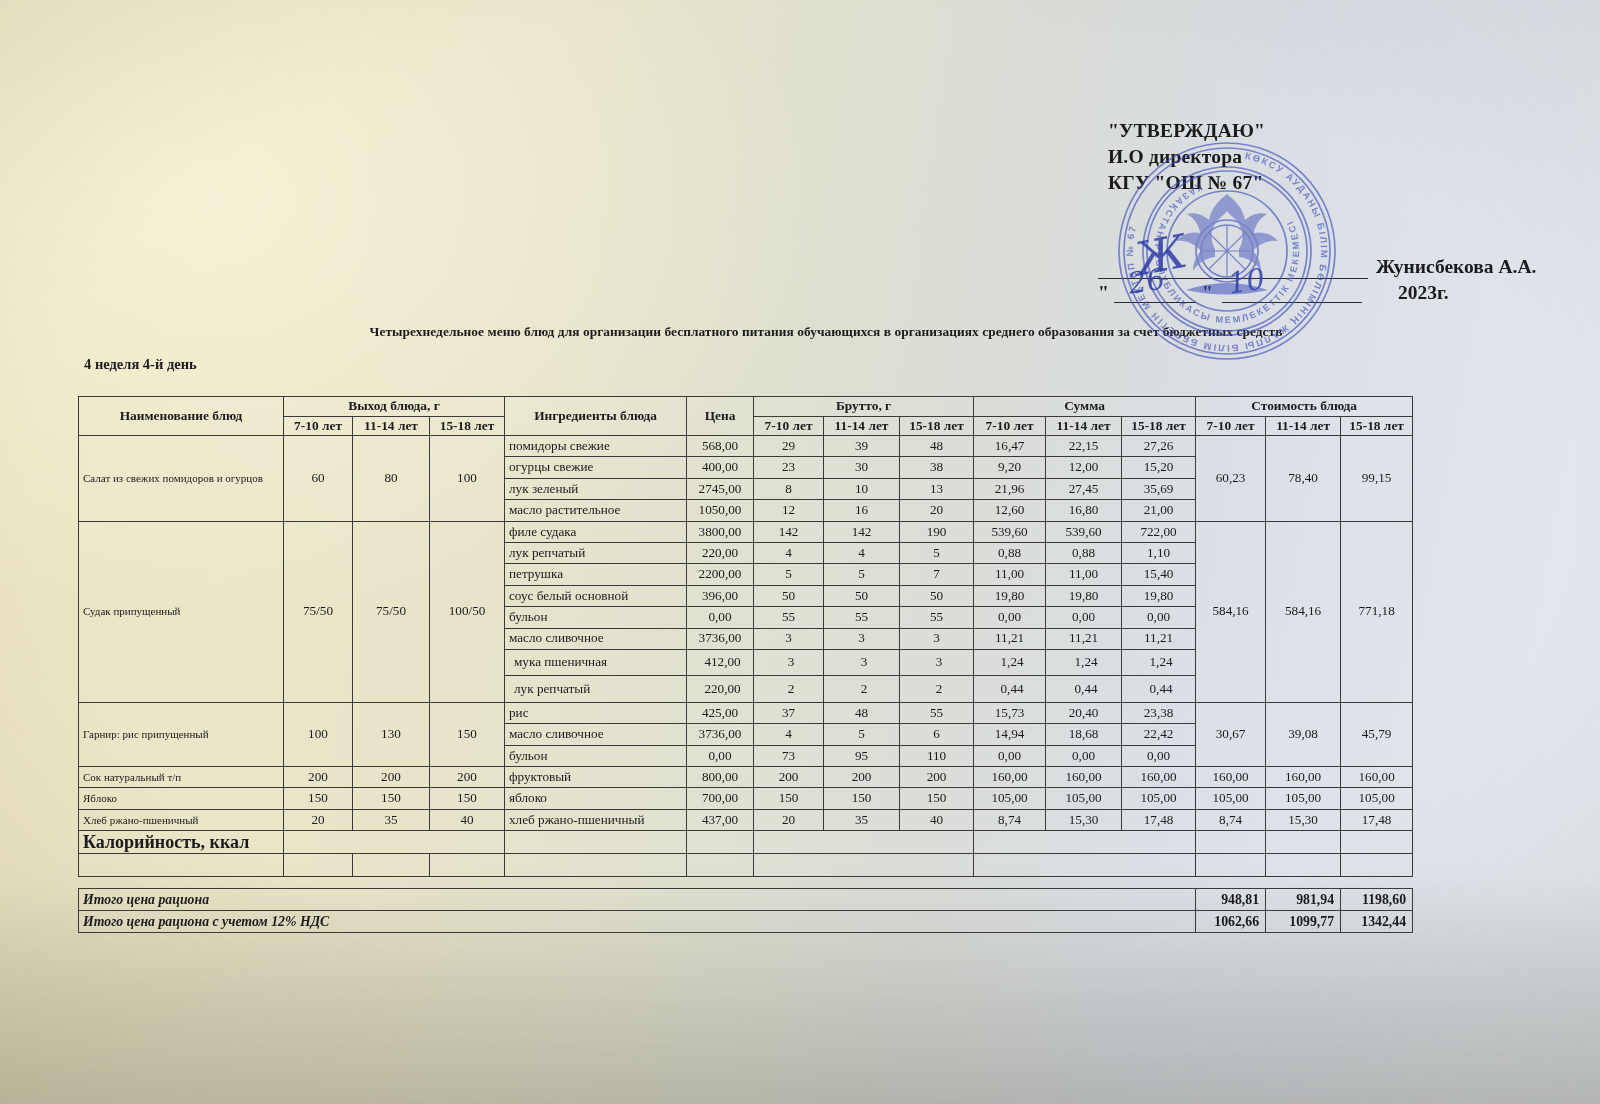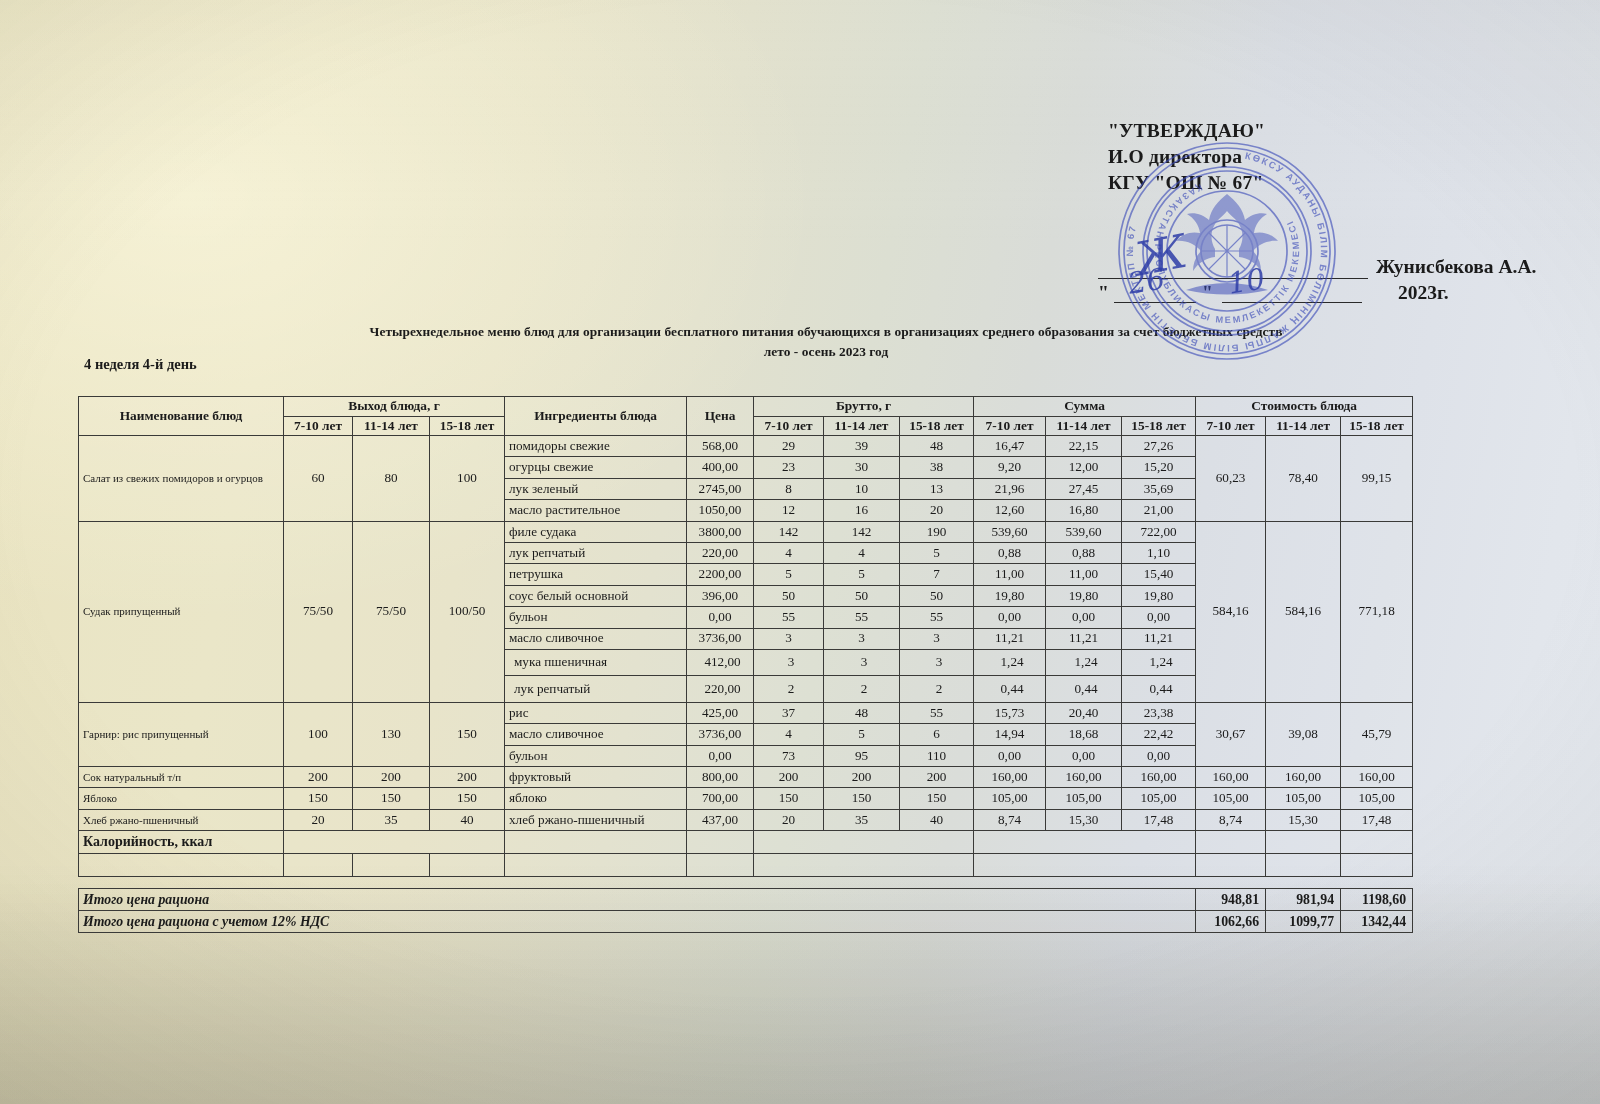--- a/index.html
+++ b/index.html
@@ -189,21 +189,21 @@
   td.namecell {
     vertical-align: top;
     padding-top: 2px;
     font-size: 11px;
     line-height: 17px;
   }
   td.blankcell { background: rgba(255,255,255,0.05); }
 
   td.kcal {
     font-weight: bold;
-    font-size: 14px;
+    font-size: 18px;
     height: 22px;
   }
   tr.emptyrow td { height: 22px; }
   tr.spacer td {
     border-left: none;
     border-right: none;
     border-top: none;
     border-bottom: none;
     background: transparent;
     height: 11px;
@@ -277,21 +277,20 @@
     <span class="blank2"></span>
     <span class="year">2023г.</span>
   </div>
 
   <div class="ink hw-sign">Ж</div>
   <div class="ink hw-day">26</div>
   <div class="ink hw-month">10</div>
 
   <div class="doc-title">
     <div>Четырехнедельное меню блюд для организации бесплатного питания обучающихся в организациях среднего образования за счет бюджетных средств</div>
-    <div>лето - осень 2023 год</div>
   </div>
 
   <div class="week-label">4 неделя 4-й день</div>
 
   <div class="tbl-wrap">
     <table class="menu">
       <colgroup>
         <col style="width:205px">
         <col style="width:69px">
           <col style="width:77px">

